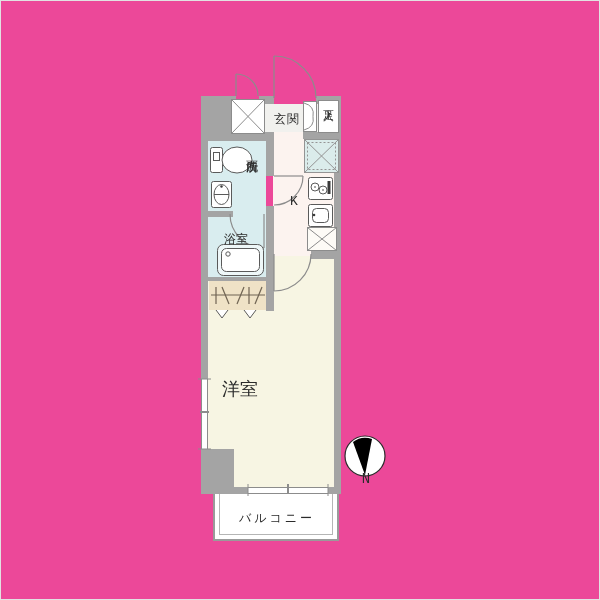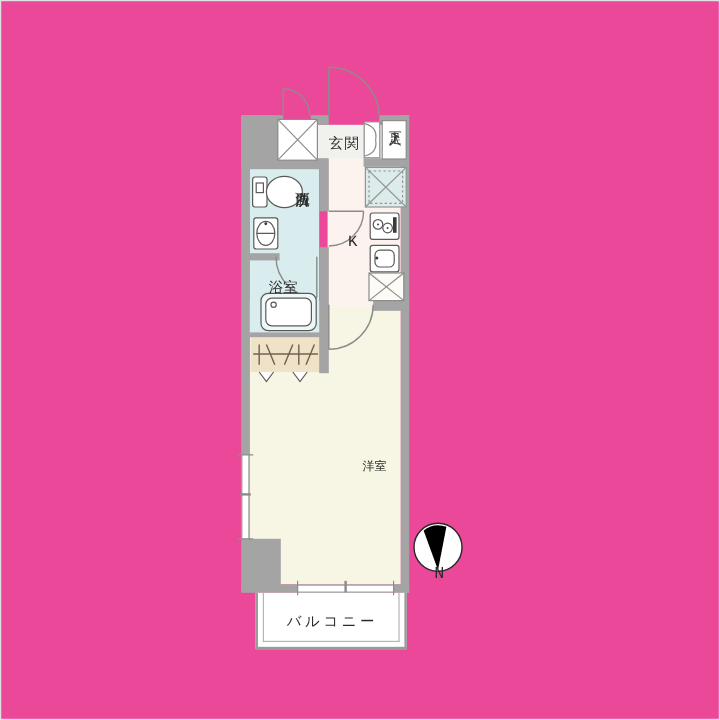--- a/index.html
+++ b/index.html
@@ -167,19 +167,19 @@
       <circle cx="364" cy="455" r="20" fill="#fff" stroke="#2b2b2b" stroke-width="1.2"></circle>
       <path d="M364,474 L352,441 A20,20 0 0 1 371,438 Z" fill="#000"></path>
     </g>
   </svg>
 
   <div class="lbl" style="left:265px;top:110px;width:42px;text-align:center;font-size:12px;letter-spacing:1px;">玄関</div>
   <div class="lbl vtext" style="left:320px;top:101px;height:30px;font-size:10.5px;line-height:14px;">下足入</div>
   <div class="lbl vtext" style="left:242px;top:150px;height:58px;font-size:12px;line-height:15px;">洗面所</div>
   <div class="lbl" style="left:219px;top:230px;width:28px;text-align:right;font-size:12px;">浴室</div>
   <div class="lbl" style="left:289px;top:193px;font-size:13px;">K</div>
-  <div class="lbl" style="left:221px;top:380px;width:100px;text-align:right;font-size:10px;line-height:19px;">
+  <div class="lbl" style="left:221px;top:380px;width:100px;text-align:left;font-size:18px;line-height:19px;">
     <div>洋室</div>
   </div>
   <div class="lbl" style="left:212px;top:509px;width:128px;text-align:center;font-size:12px;letter-spacing:3px;">バルコニー</div>
   <div class="lbl" style="left:354px;top:470px;width:22px;text-align:center;font-size:14px;">N</div>
 
 </div>
 
 </body></html>

